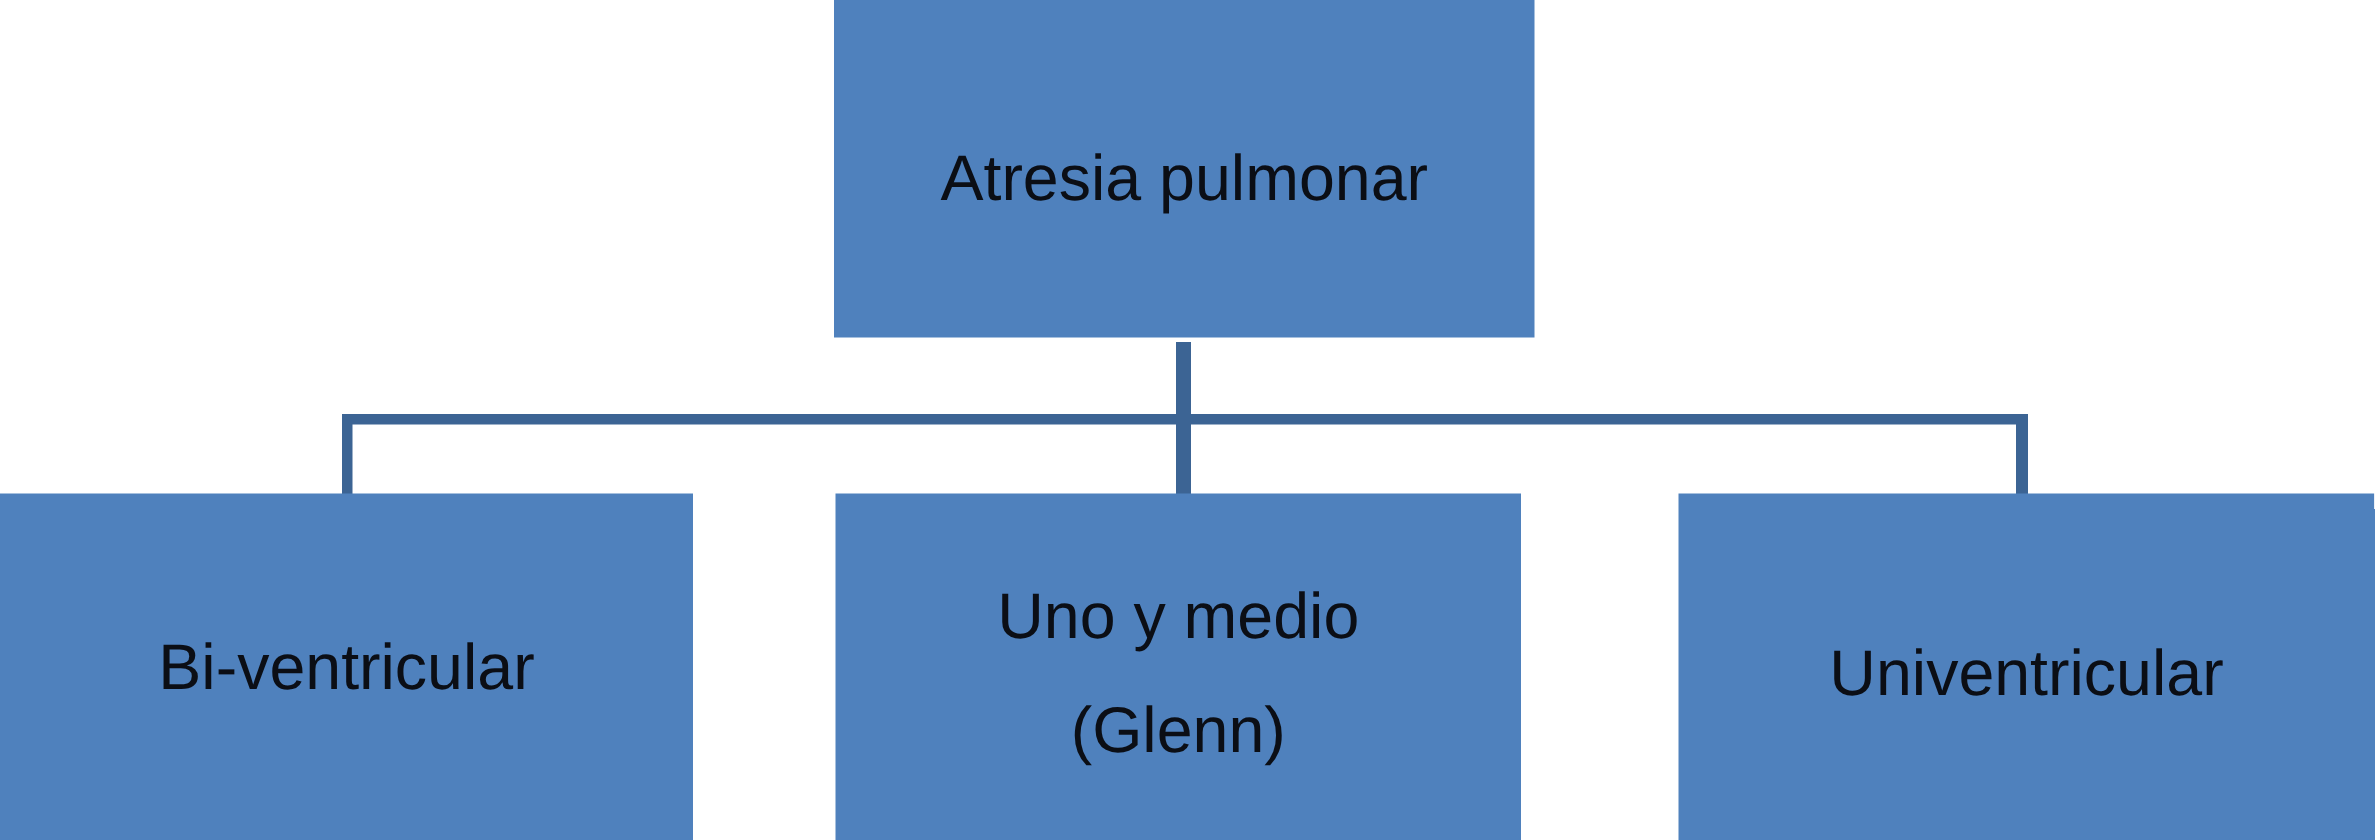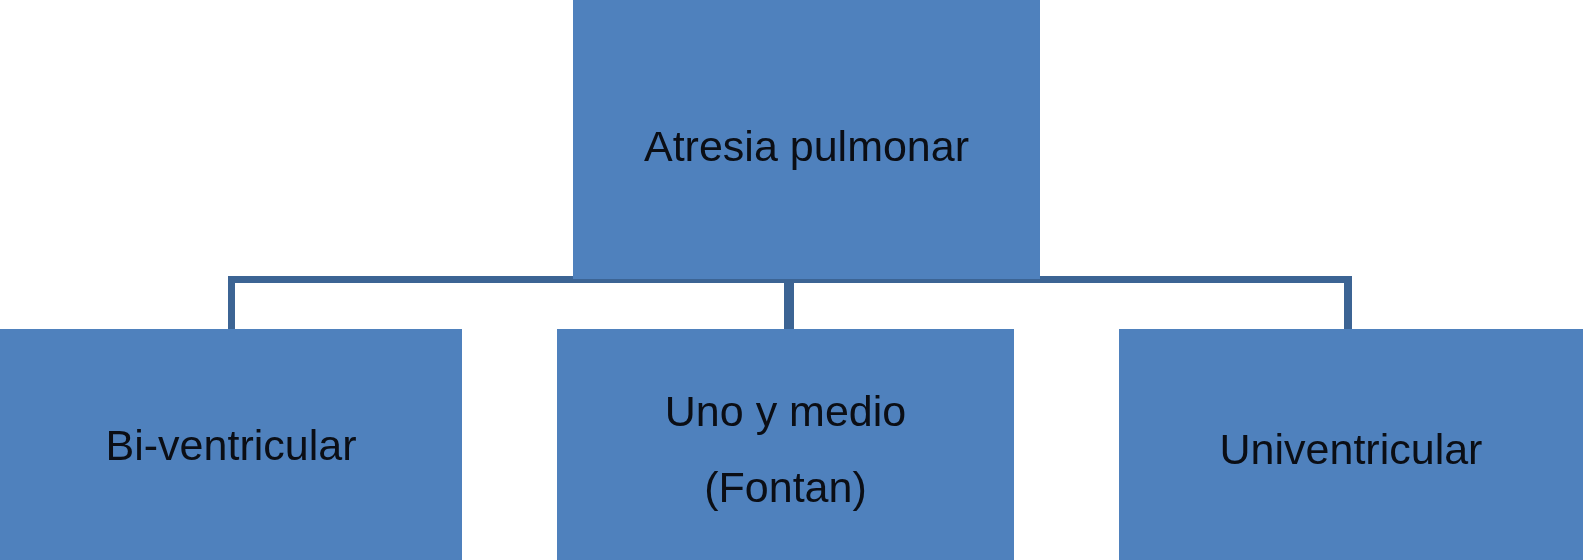--- a/index.html
+++ b/index.html
@@ -27,21 +27,21 @@
     font-size: 43px;
     line-height: 76px;
     font-weight: 400;
     z-index: 2;
   }
   .connector {
     position: absolute;
     background: var(--connector, #3c6494);
     z-index: 1;
   }
-  .box-root   { left: 573px;  top: 0;     width: 467px; height: 279px; padding-top: 12px; box-sizing: border-box; }
+  .box-root   { left: 556px;  top: 0;     width: 467px; height: 225px; padding-top: 12px; box-sizing: border-box; }
   .box-left   { left: 0;      top: 329px; width: 462px; height: 231px; }
   .box-mid    { left: 557px;  top: 329px; width: 457px; height: 231px; padding-top: 8px; box-sizing: border-box; text-align: center; }
   .box-right  { left: 1119px; top: 329px; width: 464px; height: 231px; padding-top: 8px; box-sizing: border-box; }
   .stem-root  { left: 784px;  top: 228px; width: 10px;  height: 102px; }
   .hbar       { left: 228px;  top: 276px; width: 1124px; height: 7px; }
   .drop-left  { left: 228px;  top: 276px; width: 7px;   height: 54px; }
   .drop-right { left: 1344px; top: 276px; width: 8px;   height: 54px; }
   .label-line { white-space: nowrap; }
 </style>
 </head>
@@ -57,20 +57,20 @@
   <div class="box box-root">
     <div class="label-line">Atresia pulmonar</div>
   </div>
 
   <div class="box box-left">
     <div class="label-line">Bi-ventricular</div>
   </div>
 
   <div class="box box-mid">
     <div class="label-line">Uno y medio</div>
-    <div class="label-line">(Fontan)</div>
+    <div class="label-line">(Glenn)</div>
   </div>
 
   <div class="box box-right">
     <div class="label-line">Univentricular</div>
   </div>
 
 </div>
 
 </body></html>

